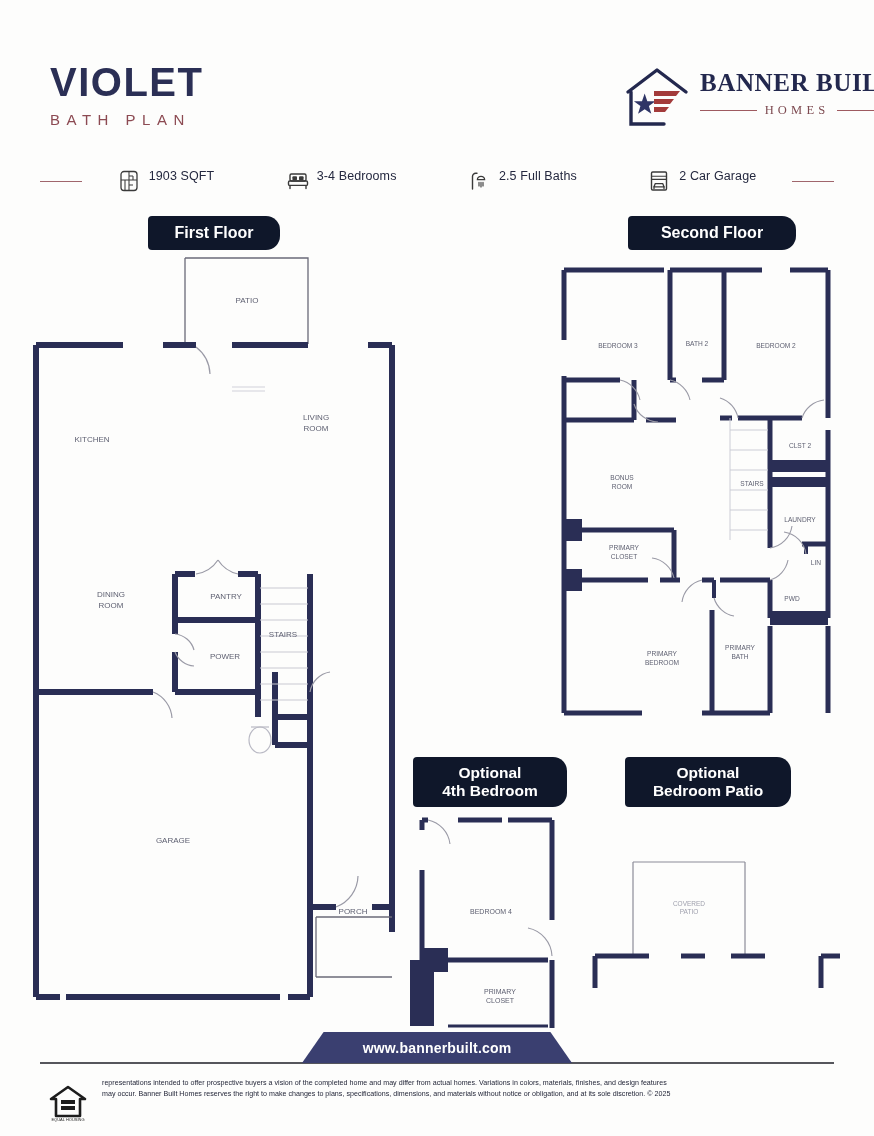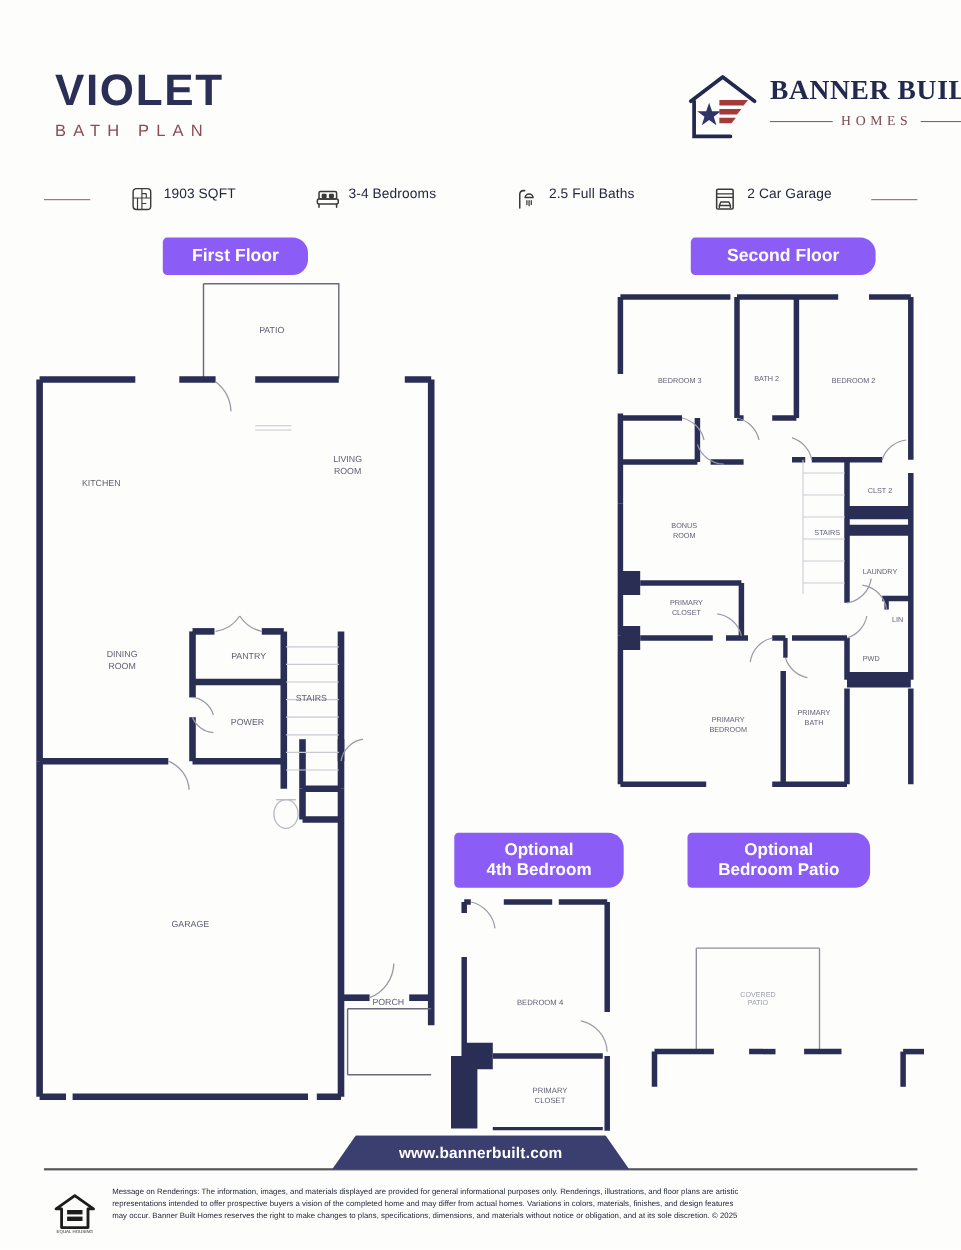--- a/index.html
+++ b/index.html
@@ -56,21 +56,21 @@
     flex:1; display:flex; align-items:center; justify-content:space-around;
   }
   .spec-item { display:flex; gap:9px; }
   .spec-item .spec-icon { width:22px; height:24px; flex:none; }
   .spec-item .spec-label {
     font-size:12.5px; color:#24283f; white-space:nowrap; letter-spacing:0.1px;
   }
 
   
   .badge {
-    position:absolute; background:#8b5cf6; color:#ffffff;
+    position:absolute; background:#0f172a; color:#ffffff;
     font-weight:bold; display:flex; align-items:center; justify-content:center;
     text-align:center; line-height:1.18;
   }
   #badge-first  { left:148px; top:216px; width:132px; height:34px;
                   border-radius: 4px 14px 14px 4px; font-size:16px; }
   #badge-second { left:604px; top:216px; width:168px; height:34px;
                   border-radius: 4px 14px 14px 4px; font-size:16px;margin-left:24px; }
   #badge-opt-bed { left:413px; top:757px; width:154px; height:50px;
                   border-radius: 4px 14px 14px 4px; font-size:15.5px; }
   #badge-opt-patio { left:625px; top:757px; width:166px; height:50px;
@@ -483,17 +483,16 @@
 <div id="footer">
   <div id="eho-logo">
     <svg width="44" height="44" viewBox="0 0 44 44">
       <path d="M5 19 L22 7 L39 19 L34 19 L34 36 L10 36 L10 19 Z" fill="none" stroke="#1d1d1d" stroke-width="2.6" stroke-linejoin="round"></path>
       <rect x="15" y="20" width="14" height="4" fill="#1d1d1d"></rect>
       <rect x="15" y="26" width="14" height="4" fill="#1d1d1d"></rect>
       <text x="22" y="41" font-size="4" fill="#1d1d1d" text-anchor="middle" font-family="Liberation Sans, sans-serif">EQUAL HOUSING</text>
     </svg>
   </div>
   <div id="disclaimer">
-    <p>Message on Renderings: The information, images, and materials displayed are provided for general informational purposes only. Renderings, illustrations, and floor plans are artistic</p>
     <p>representations intended to offer prospective buyers a vision of the completed home and may differ from actual homes. Variations in colors, materials, finishes, and design features</p>
     <p>may occur. Banner Built Homes reserves the right to make changes to plans, specifications, dimensions, and materials without notice or obligation, and at its sole discretion. © 2025</p>
   </div>
 </div>
 
 </body></html>

